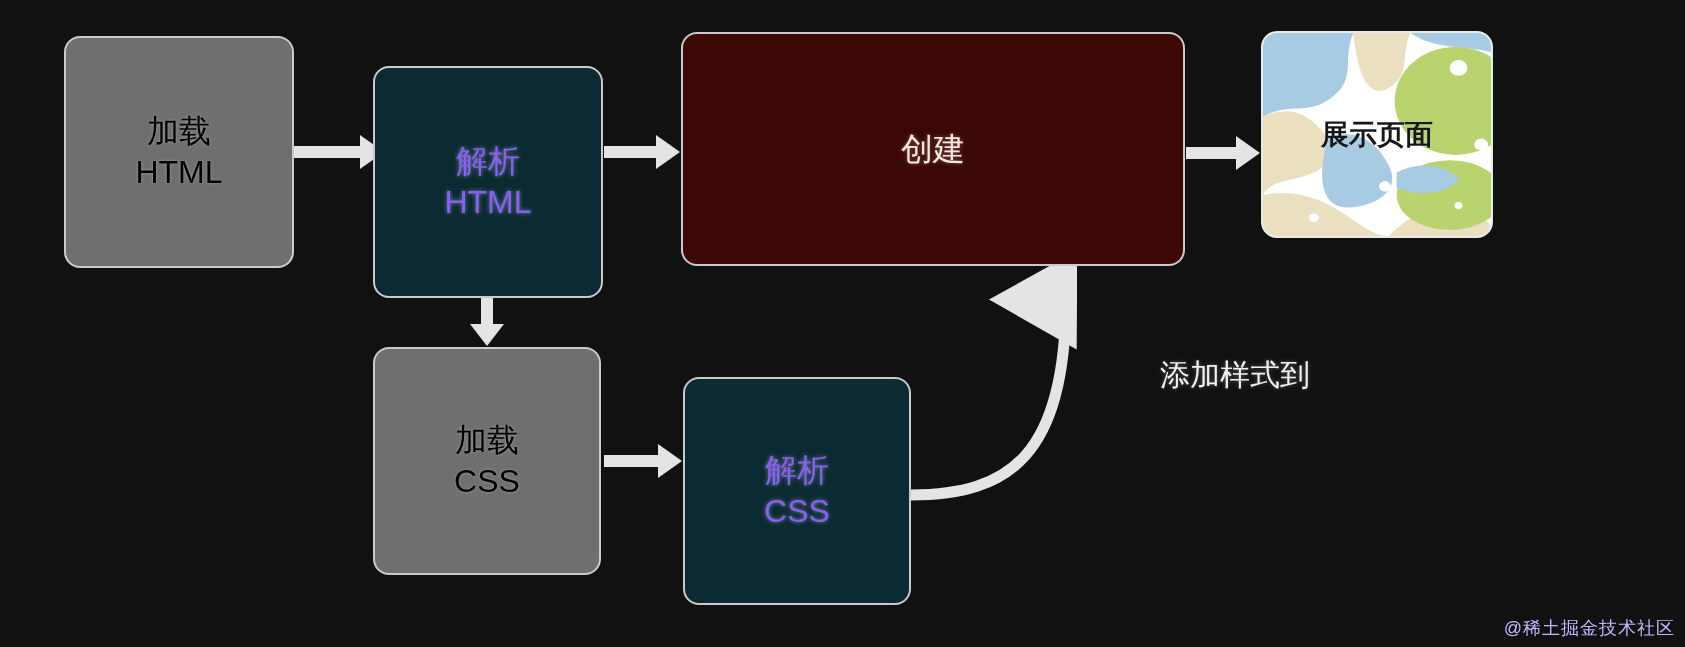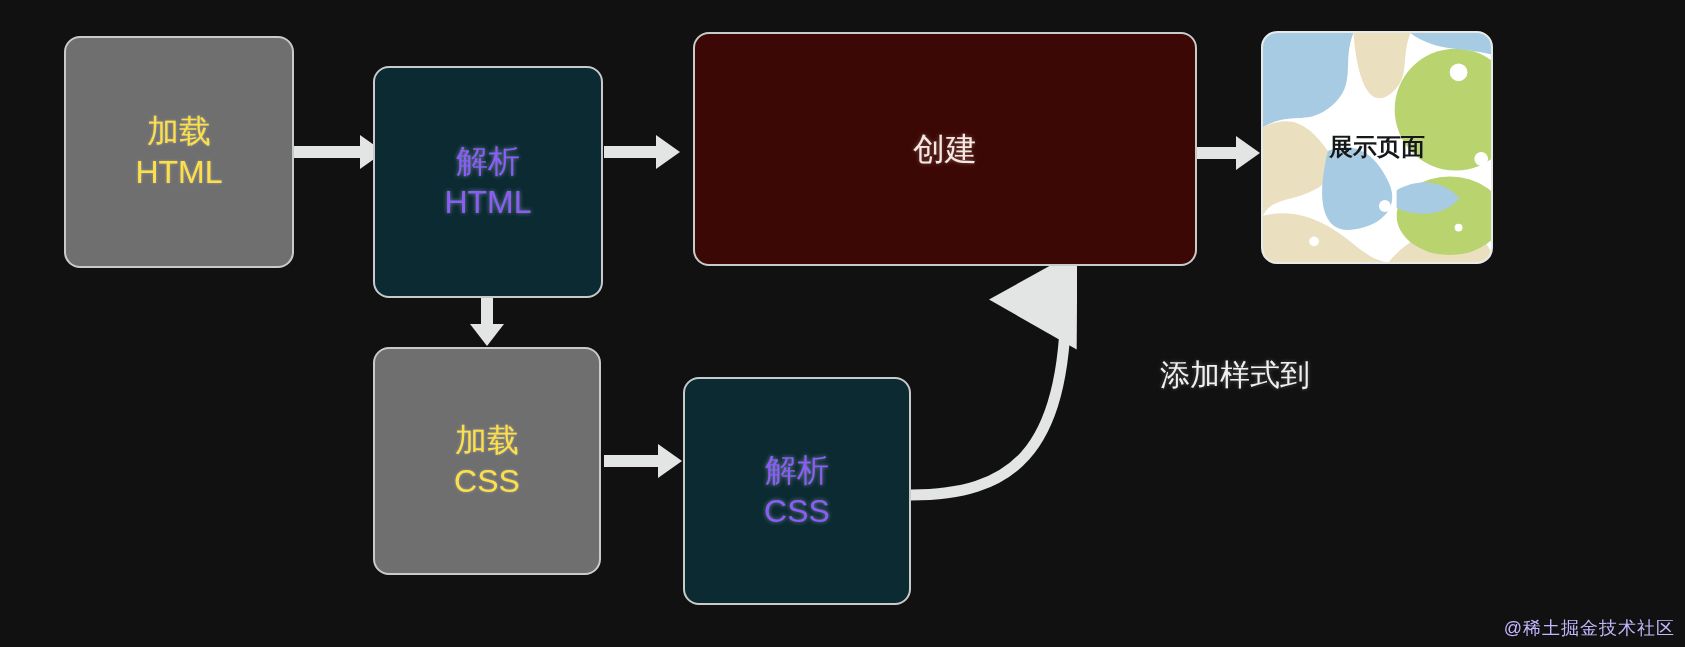--- a/index.html
+++ b/index.html
@@ -31,21 +31,21 @@
     line-height: 1.28;
     z-index: 3;
   }
   .node .line1,
   .node .line2 {
     display: block;
     white-space: pre;
   }
   .node-gray {
     background: #6f6f6f;
-    color: #fde047;
+    color: #000000;
     text-shadow: 0 0 3px rgba(255,255,255,0.35);
   }
   .node-teal {
     background: #0c2a32;
     color: #8b5cf6;
     text-shadow: 0 0 4px rgba(190,230,240,0.5);
     margin-top: 30px;
   }
   .node-maroon {
     background: #3c0805;
@@ -69,22 +69,22 @@
     position: absolute;
     left: 0; top: 0;
     width: 100%;
     height: 100%;
     z-index: 1;
   }
 
   
   #node-load-html   { left: 64px;  top: 36px;  width: 230px; height: 232px; font-size: 32px; }
   #node-parse-html  { left: 373px; top: 36px;  width: 230px; height: 232px; font-size: 32px; }
-  #node-create-dom  { left: 681px; top: 32px;  width: 504px; height: 234px; font-size: 32px; margin-left: 12px; }
-  #node-show-page   { left: 1261px;top: 31px;  width: 232px; height: 233px; font-size: 24px; text-align: center; }
+  #node-create-dom  { left: 681px; top: 32px;  width: 504px; height: 234px; font-size: 32px; }
+  #node-show-page   { left: 1261px;top: 31px;  width: 232px; height: 207px; font-size: 28px; text-align: center; }
   #node-load-css    { left: 373px; top: 347px; width: 228px; height: 228px; font-size: 32px; }
   #node-parse-css   { left: 683px; top: 347px; width: 228px; height: 228px; font-size: 32px; }
 
   
   .arrow-h {
     position: absolute;
     height: 12px;
     background: #e3e4e4;
     z-index: 2;
   }

